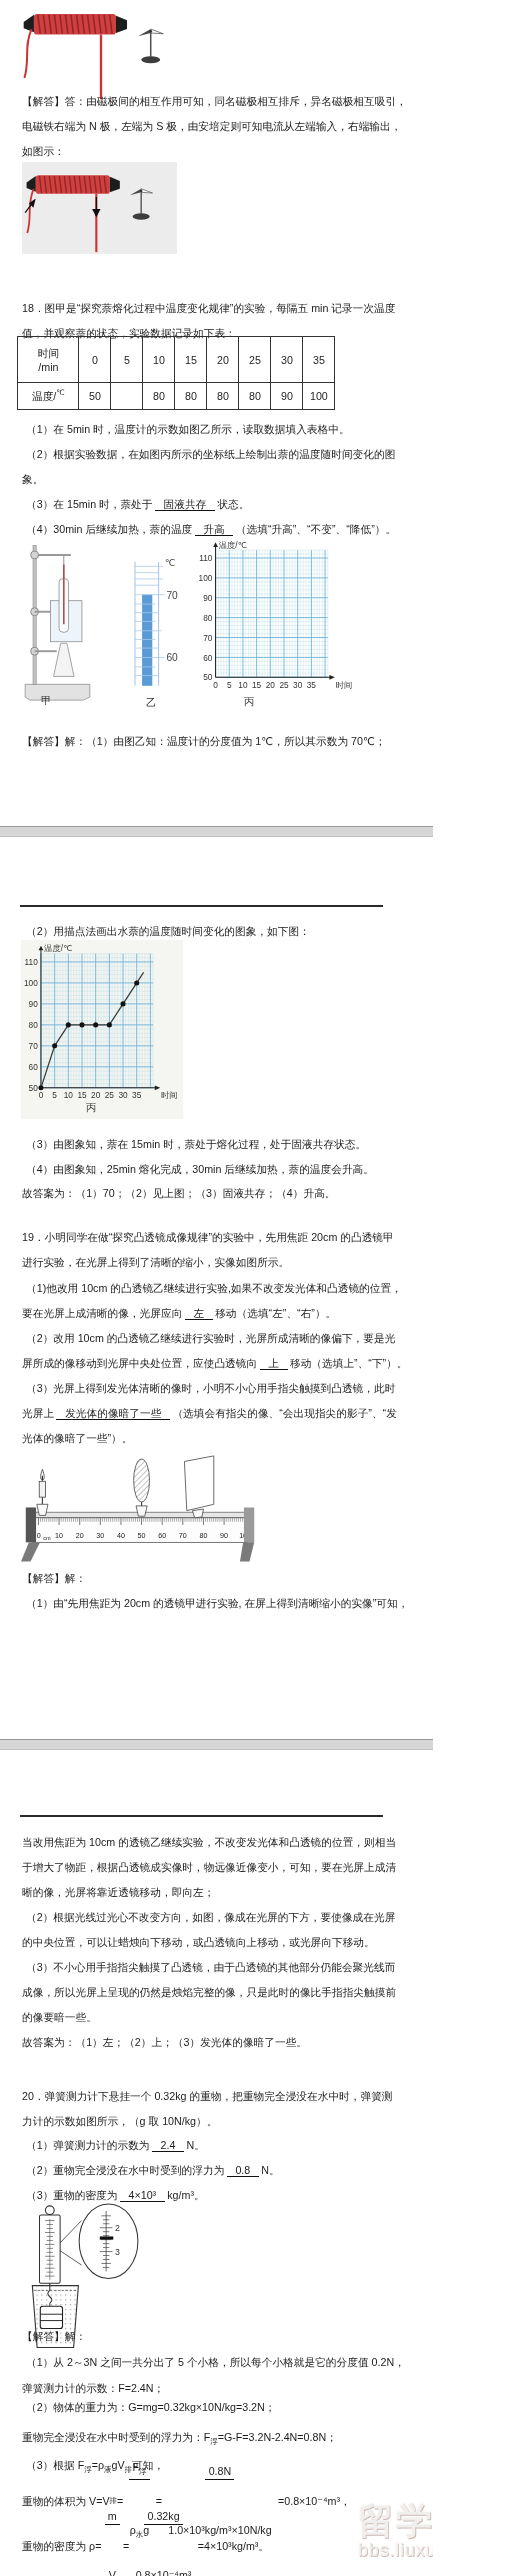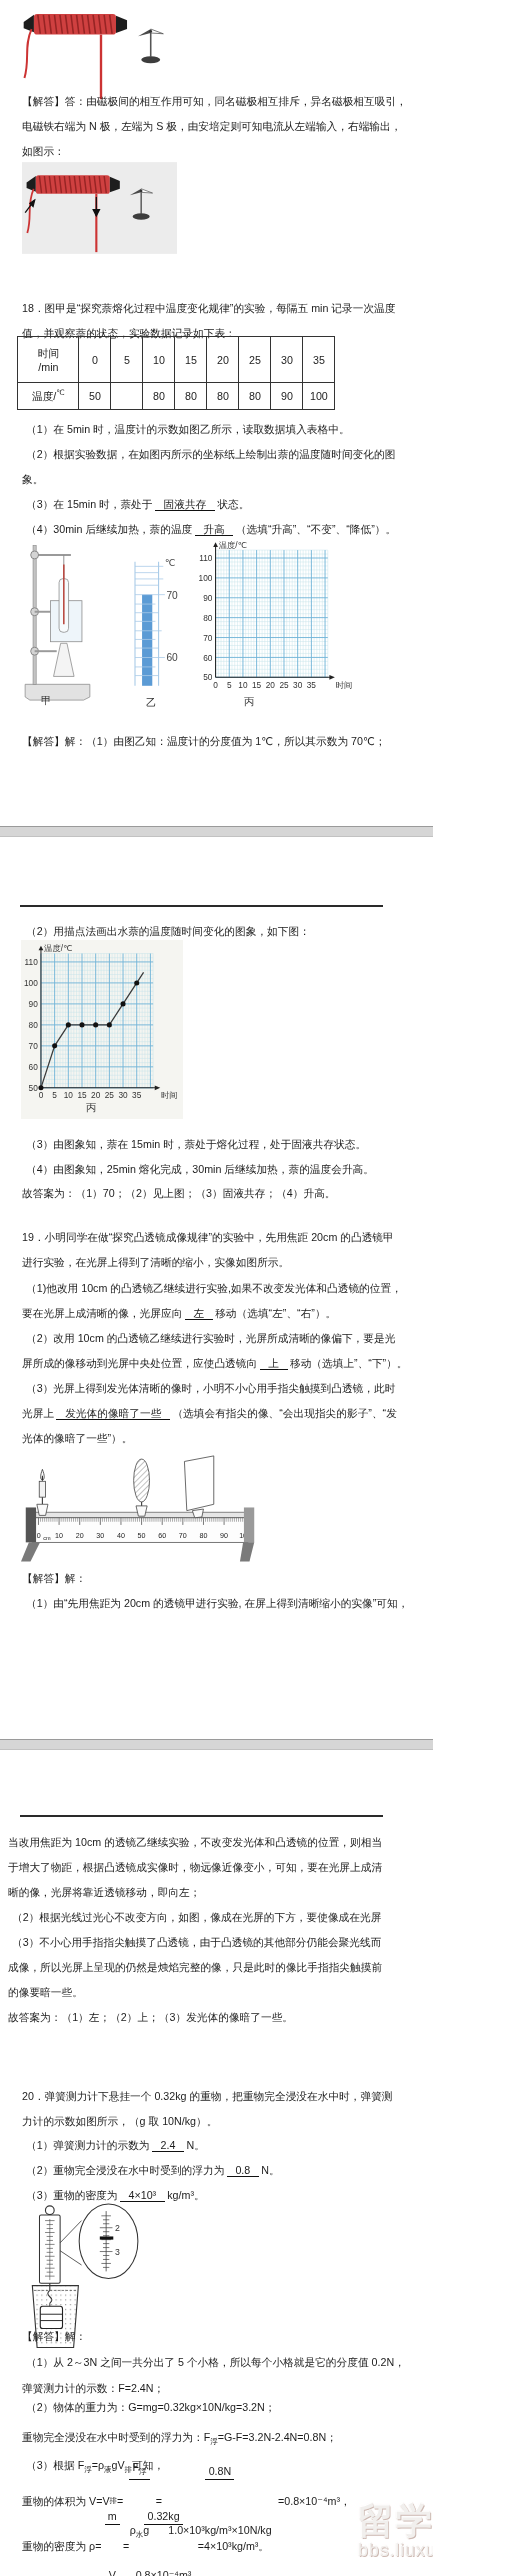--- a/index.html
+++ b/index.html
@@ -572,25 +572,26 @@
 
   <div class="t" style="left:22px;top:1566px;line-height:25px;">
     <div class="ln">【解答】解：</div>
     <div class="ln ind">（1）由“先用焦距为 20cm 的透镜甲进行实验, 在屏上得到清晰缩小的实像”可知，</div>
   </div>
 
   <div class="sep" style="top:1739px;"></div>
 
   <div class="pborder" style="top:1815px;"></div>
 
-  <div class="t" style="left:8px;top:1830px;line-height:25px;">
+  <div class="t" style="left:22px;top:1830px;line-height:25px;">
     <div class="ln">当改用焦距为 10cm 的透镜乙继续实验，不改变发光体和凸透镜的位置，则相当</div>
     <div class="ln">于增大了物距，根据凸透镜成实像时，物远像近像变小，可知，要在光屏上成清</div>
     <div class="ln">晰的像，光屏将靠近透镜移动，即向左；</div>
     <div class="ln ind">（2）根据光线过光心不改变方向，如图，像成在光屏的下方，要使像成在光屏</div>
+    <div class="ln">的中央位置，可以让蜡烛向下移动，或凸透镜向上移动，或光屏向下移动。</div>
     <div class="ln ind">（3）不小心用手指指尖触摸了凸透镜，由于凸透镜的其他部分仍能会聚光线而</div>
     <div class="ln">成像，所以光屏上呈现的仍然是烛焰完整的像，只是此时的像比手指指尖触摸前</div>
     <div class="ln">的像要暗一些。</div>
     <div class="ln">故答案为：（1）左；（2）上；（3）发光体的像暗了一些。</div>
   </div>
 
   <div class="t" style="left:22px;top:2084px;line-height:25px;">
     <div class="ln">20．弹簧测力计下悬挂一个 0.32kg 的重物，把重物完全浸没在水中时，弹簧测</div>
     <div class="ln">力计的示数如图所示，（g 取 10N/kg）。</div>
   </div>

